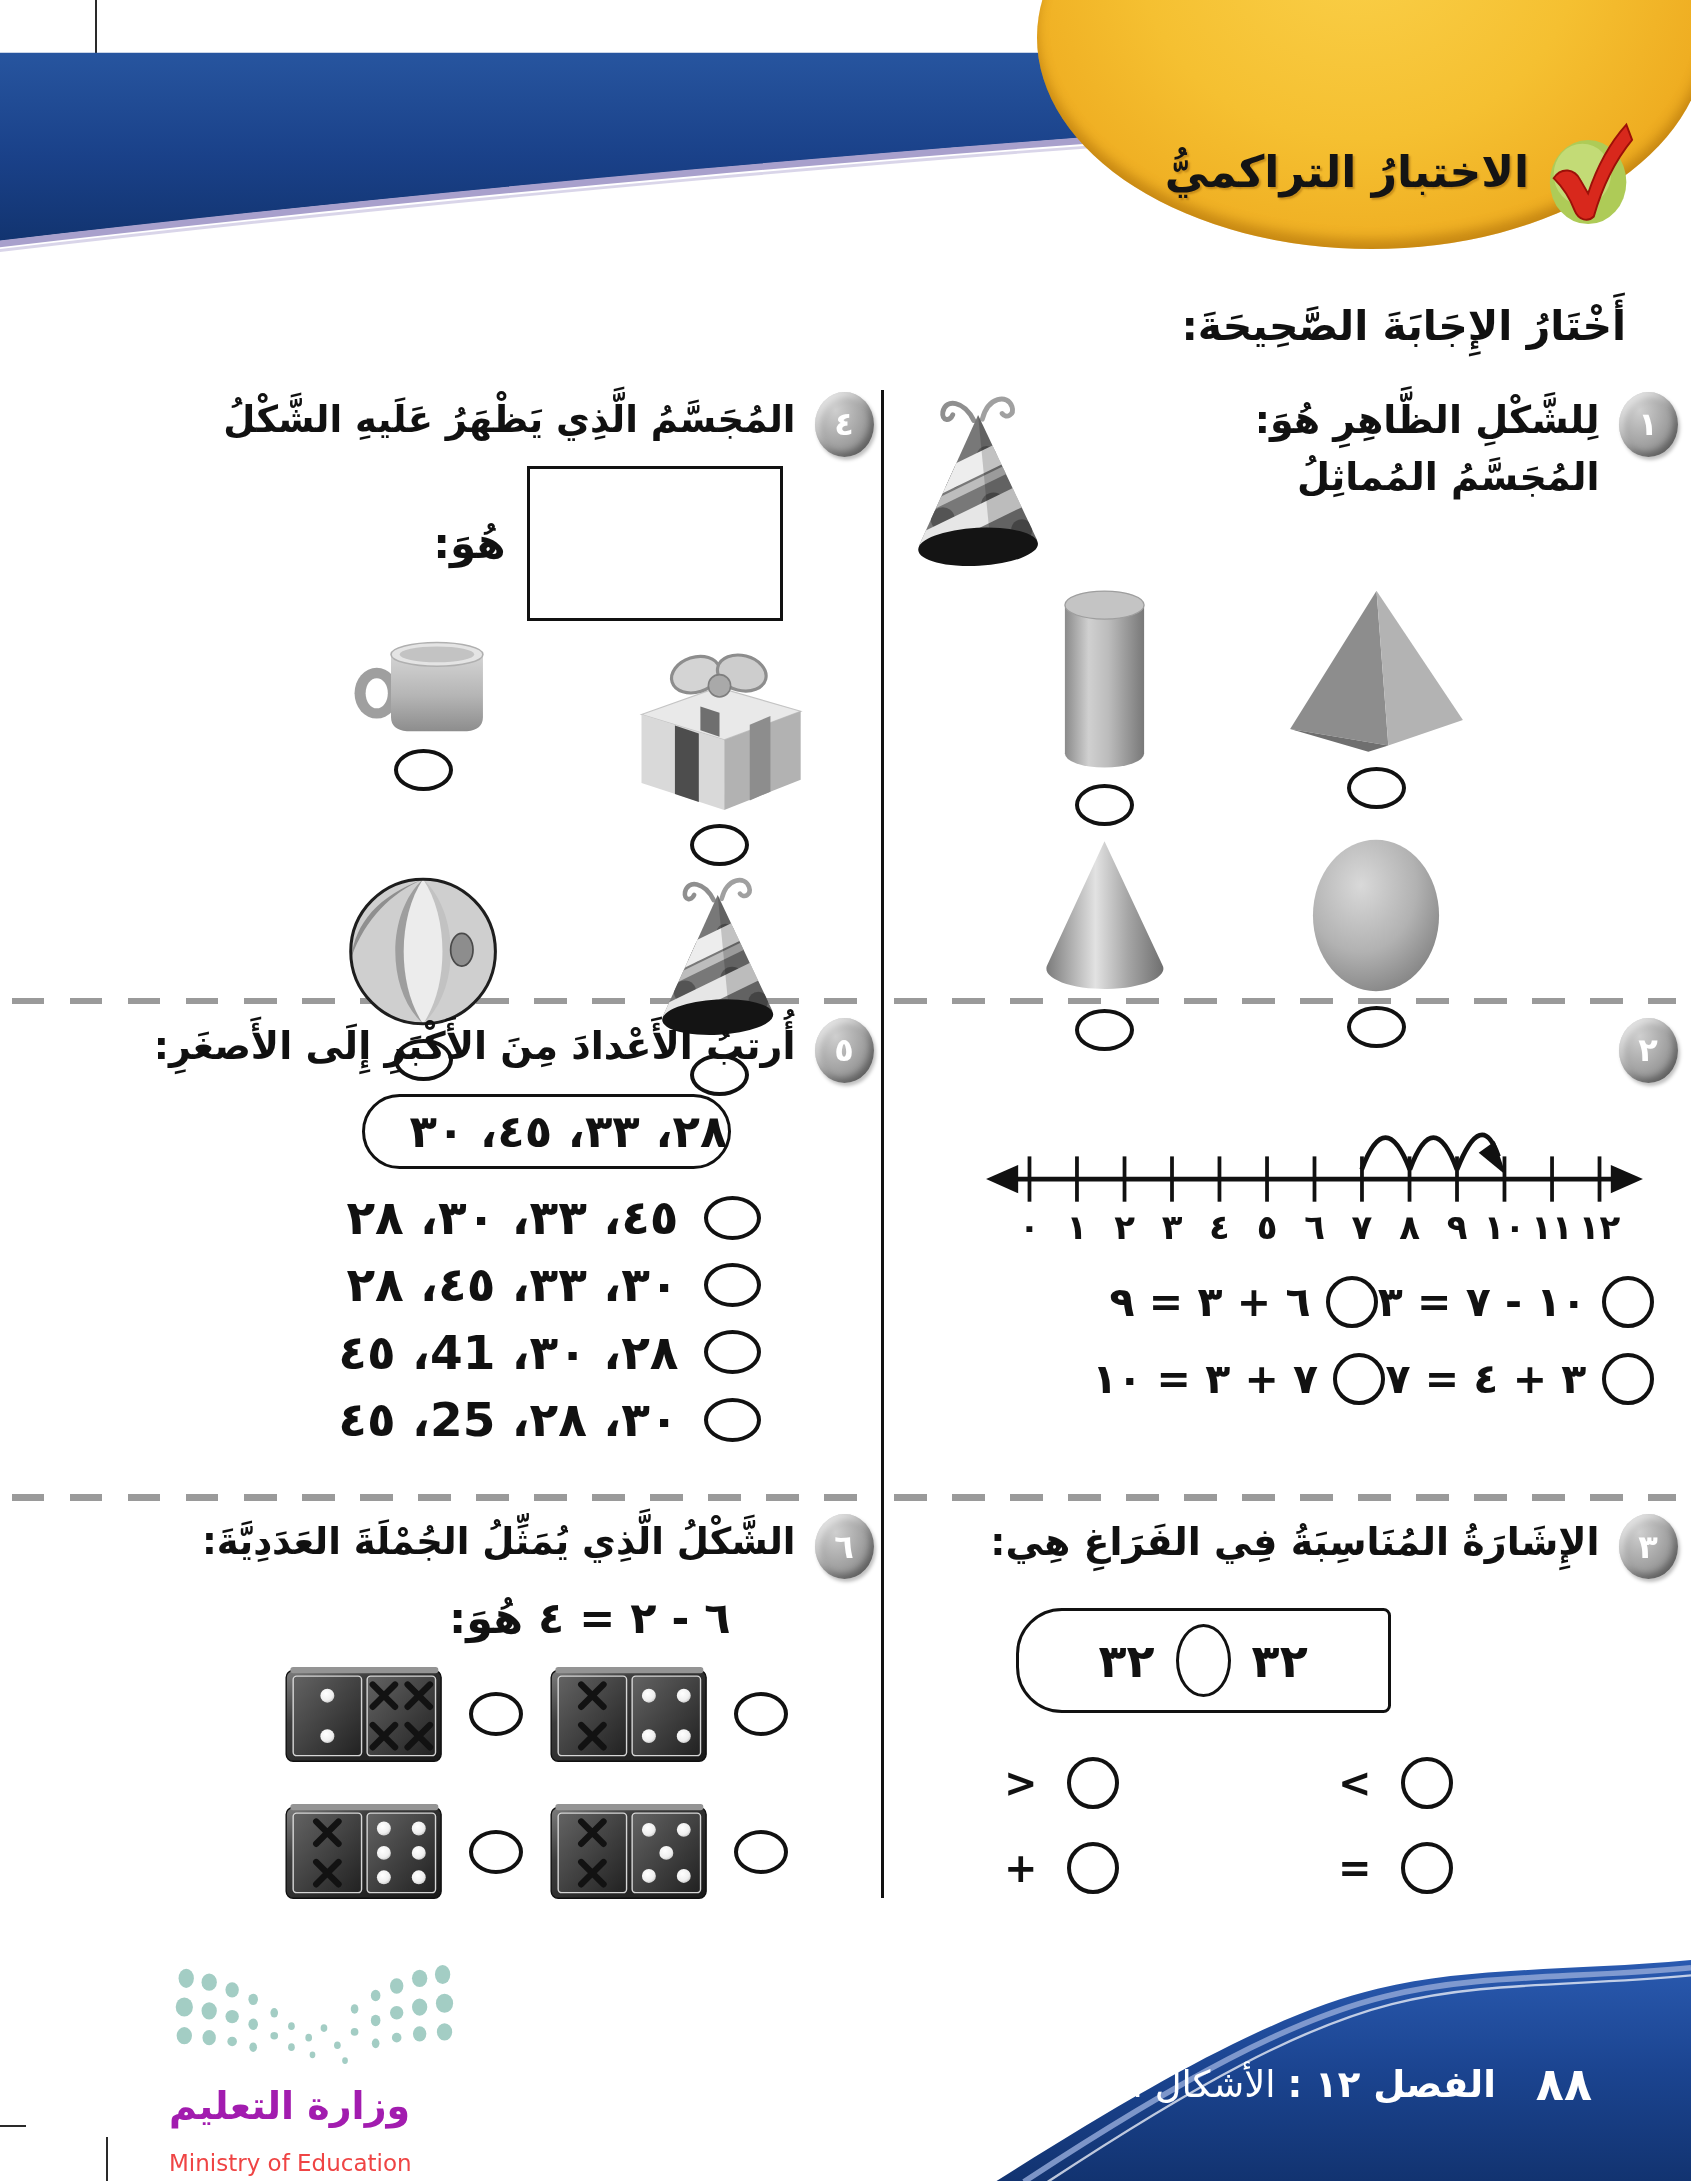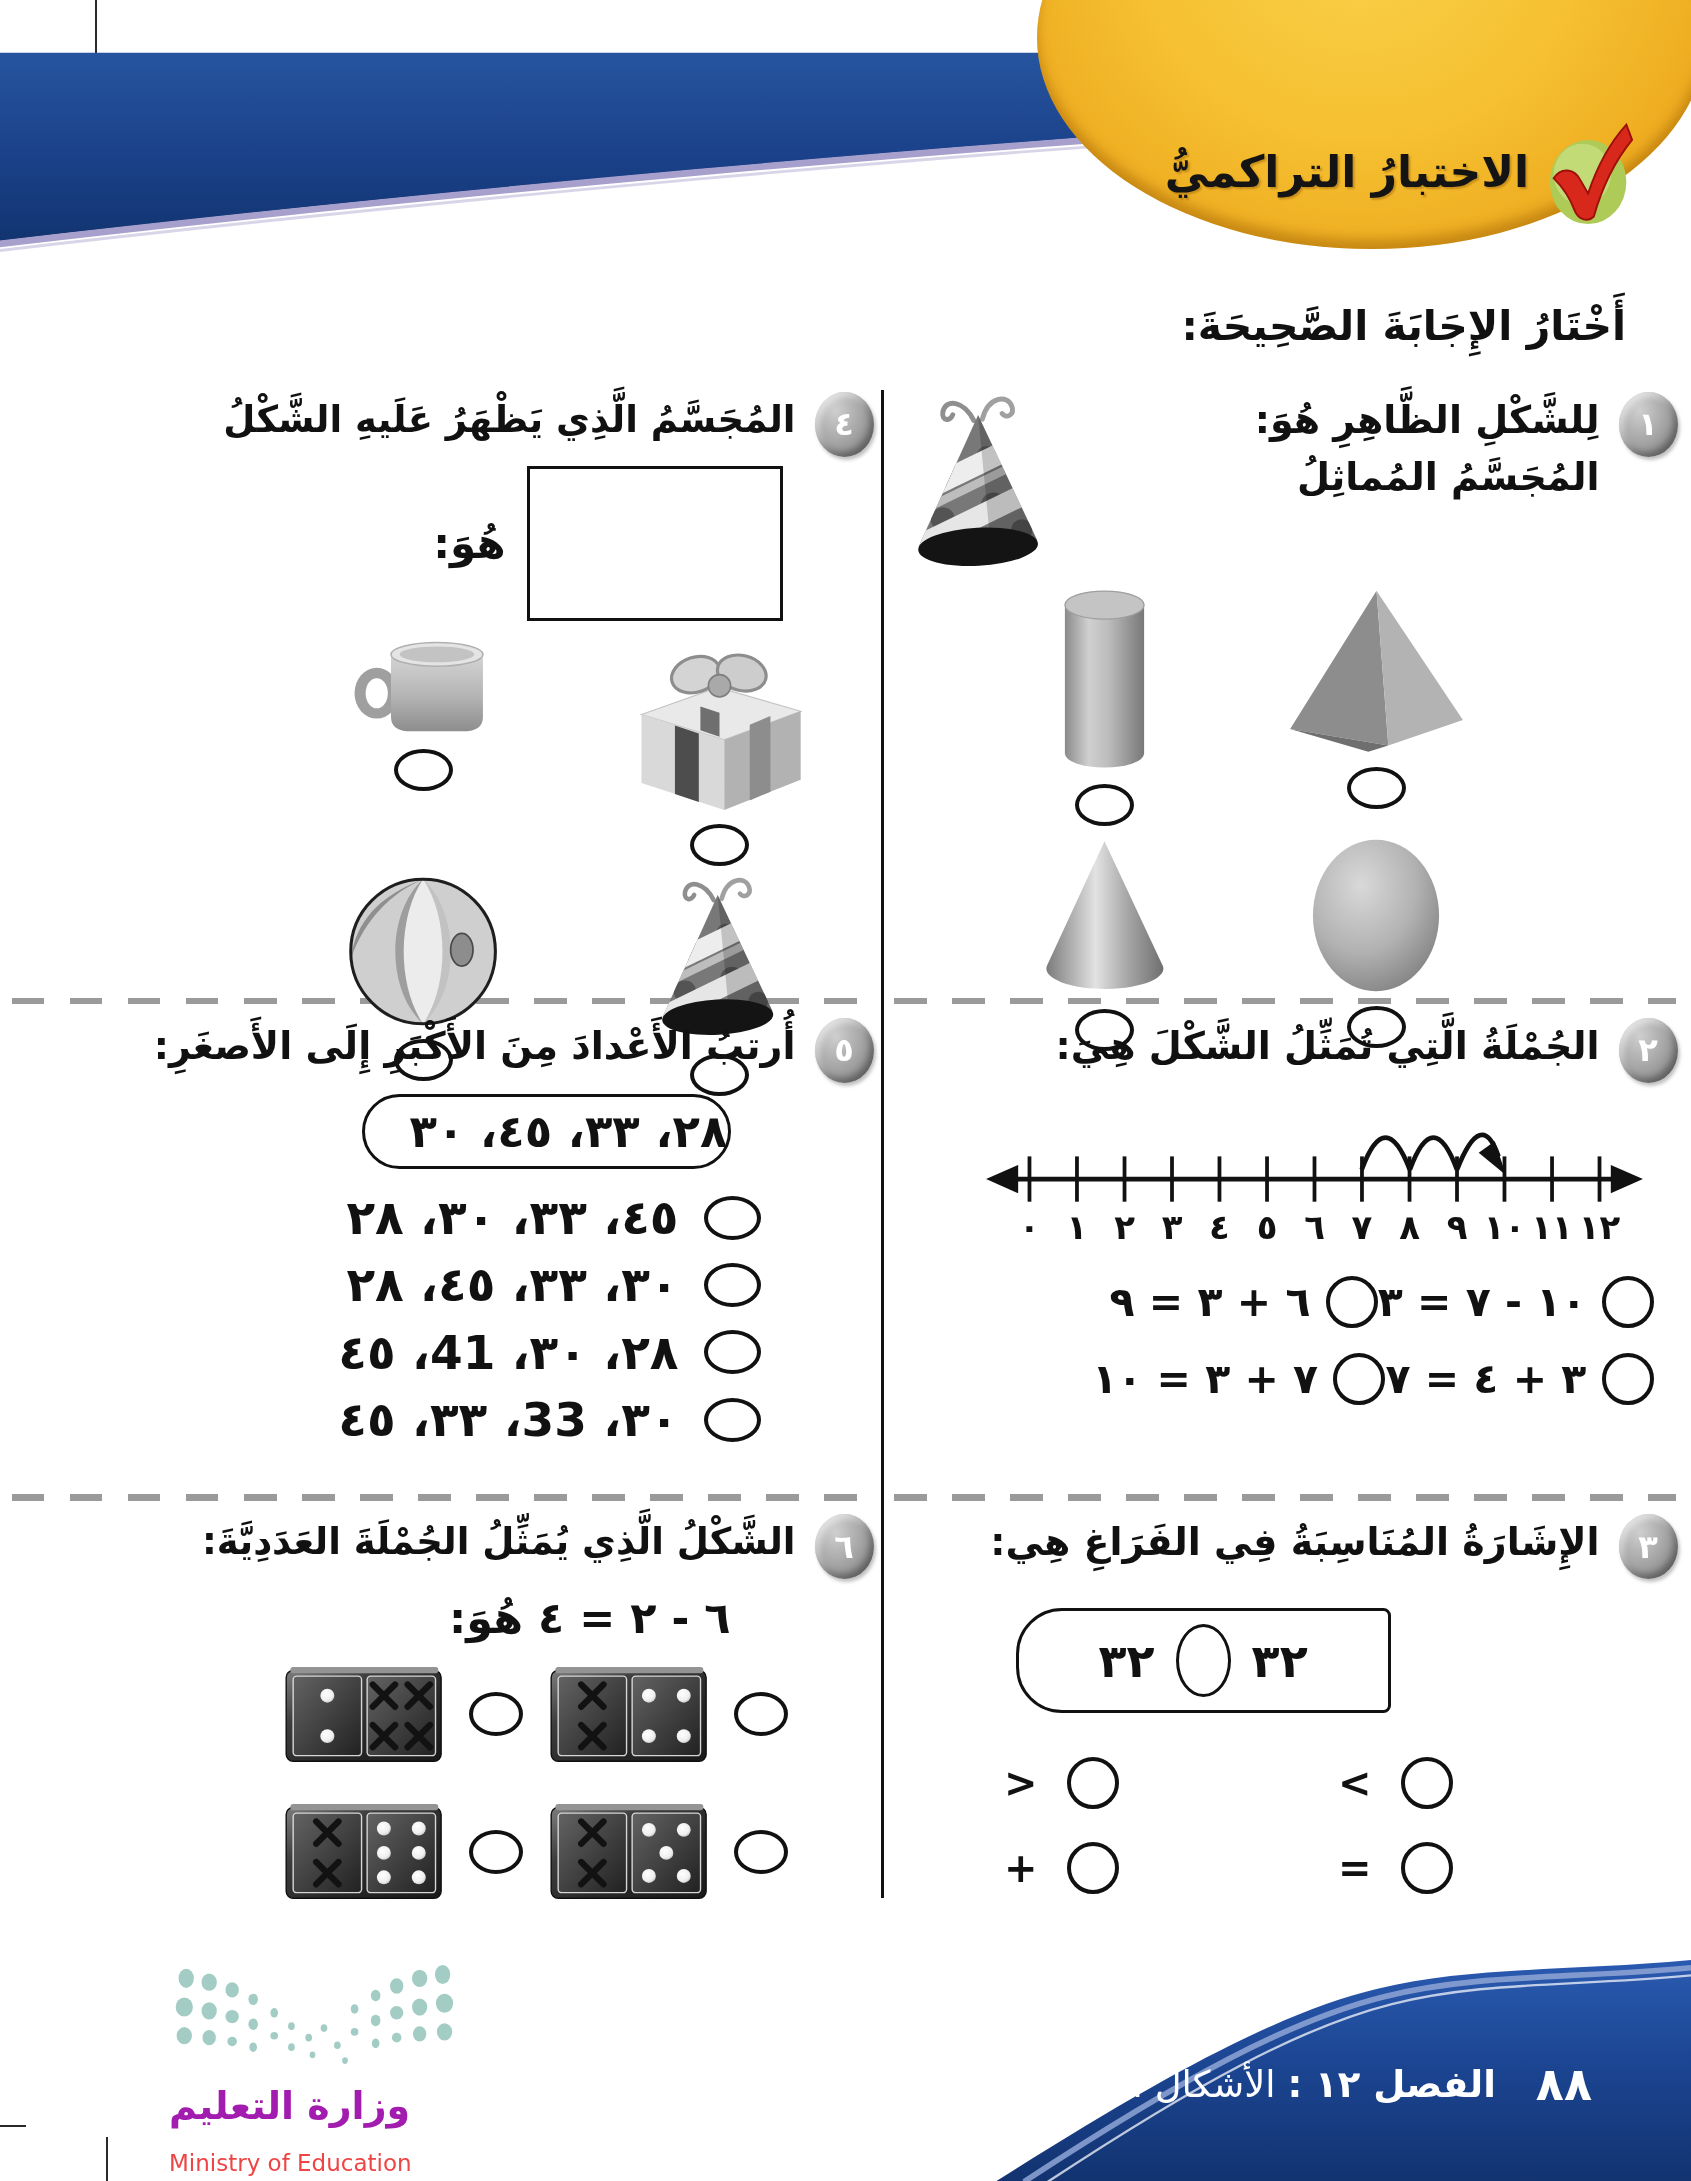--- a/index.html
+++ b/index.html
@@ -246,21 +246,20 @@
             <div class="radio-oval"></div>
           </div>
         </div>
       </div>
 
       <div class="dash-sep"></div>
 
       <div class="qblock qb-495">
         <div class="qheader">
           <div class="qbadge">٢</div>
-          <div class="qtext">الجُمْلَةُ الَّتِي تُمَثِّلُ الشَّكْلَ هِيَ:</div>
         </div>
         <div class="numberline-wrap">
           <svg width="669" height="151" viewBox="0 0 700 160">
 
             <path d="M400,78 Q425,10 451,78" stroke="#111" stroke-width="5" fill="none"></path>
             <path d="M451,78 Q476,10 501,78" stroke="#111" stroke-width="5" fill="none"></path>
             <path d="M501,78 Q527,12 545,64" stroke="#111" stroke-width="5" fill="none"></path>
             <polygon points="553,84 524,60 541,48" fill="#111"></polygon>
             <line x1="14" y1="88" x2="686" y2="88" stroke="#111" stroke-width="5"></line>
             <polygon points="2,88 36,73 36,103" fill="#111"></polygon>
@@ -429,21 +428,21 @@
           <div class="q5-row">
             <div class="q5-oval"></div>
             <span class="q5-nums">٣٠، ٣٣، ٤٥، ٢٨</span>
           </div>
           <div class="q5-row">
             <div class="q5-oval"></div>
             <span class="q5-nums">٢٨، ٣٠، 41، ٤٥</span>
           </div>
           <div class="q5-row">
             <div class="q5-oval"></div>
-            <span class="q5-nums">٣٠، 33، ٣٣، ٤٥</span>
+            <span class="q5-nums">٣٠، ٢٨، 25، ٤٥</span>
           </div>
         </div>
       </div>
 
       <div class="dash-sep"></div>
 
       <div class="qblock qb-rest">
         <div class="qheader">
           <div class="qbadge">٦</div>
           <div class="qtext" style="font-size:37px">الشَّكْلُ الَّذِي يُمَثِّلُ الجُمْلَةَ العَدَدِيَّةَ:</div>

